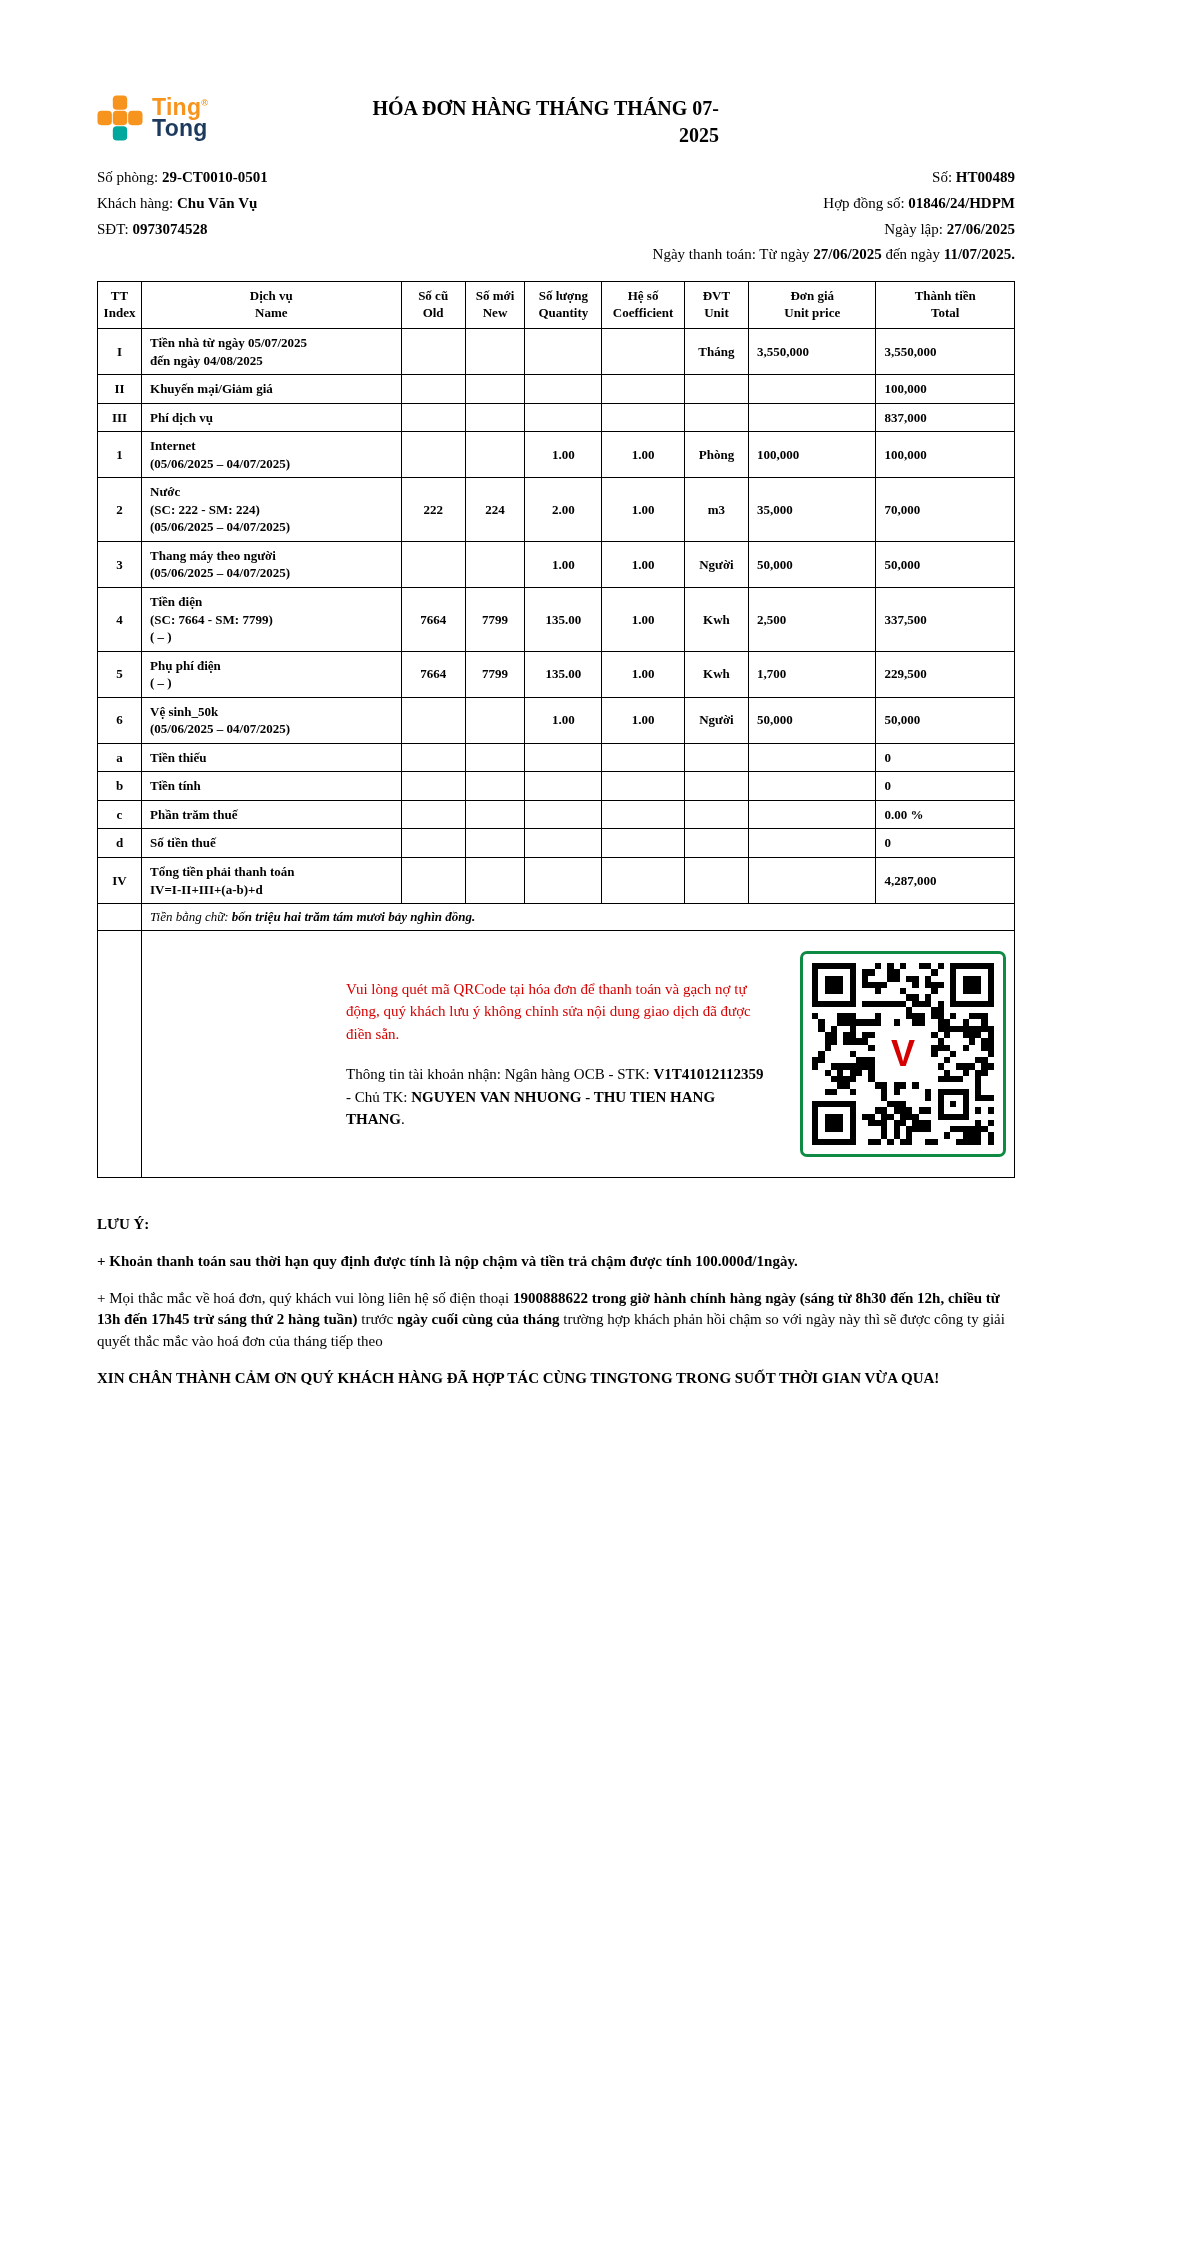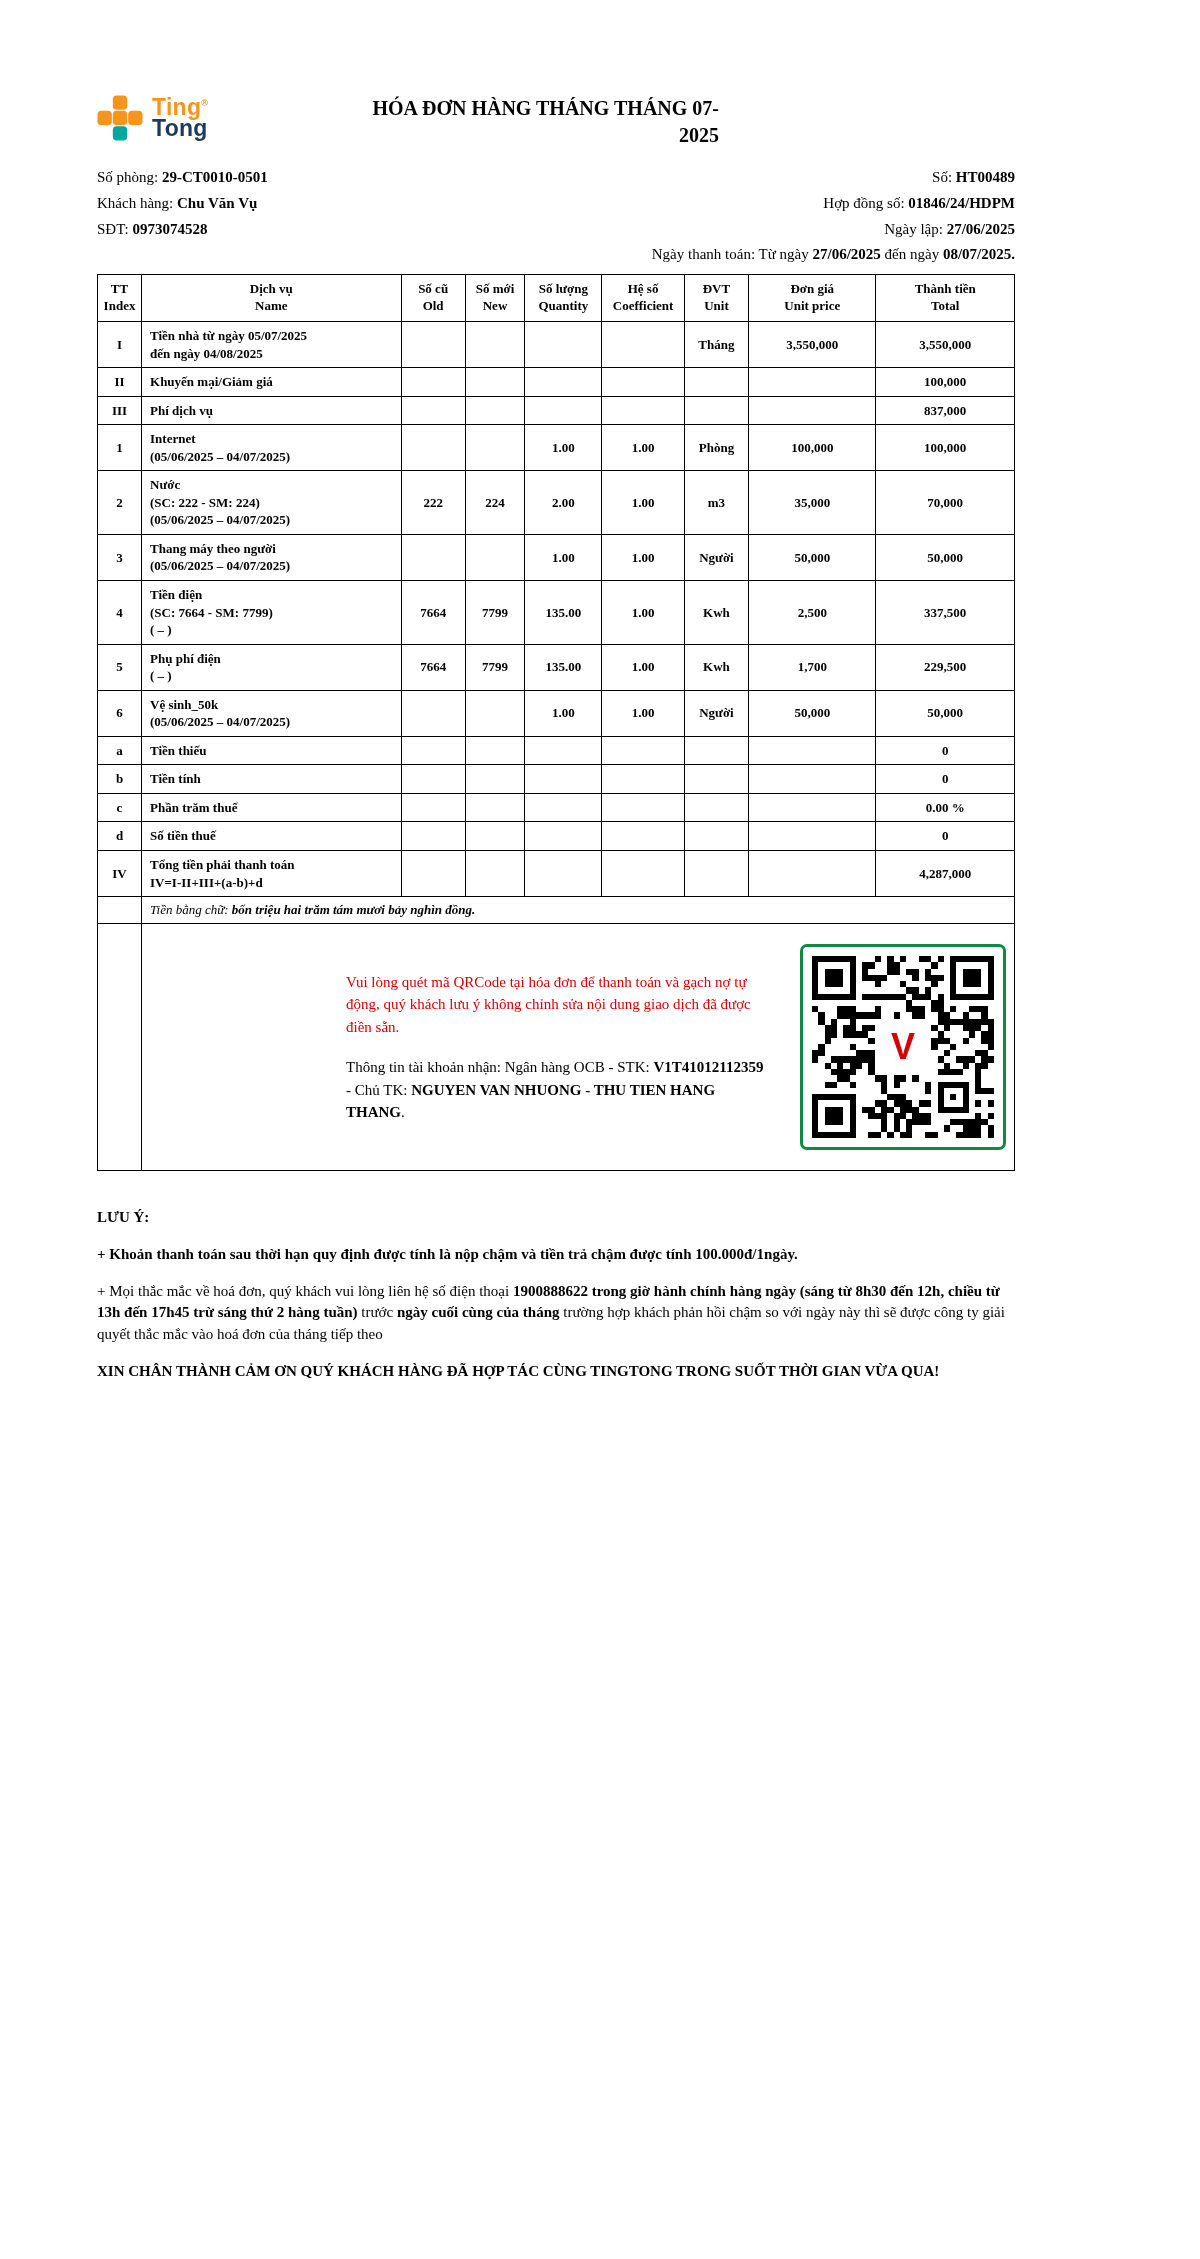--- a/index.html
+++ b/index.html
@@ -35,29 +35,29 @@
     text-align:right;font-size:20px;font-weight:bold;line-height:1.35;
   }
 
   
   .info{display:flex;margin-top:16px;font-size:15px;}
   .info-left{width:360px;}
   .info-right{flex:1;text-align:right;}
   .info-line{line-height:1.72;}
 
   
-  .invoice-table{width:100%;border-collapse:collapse;margin-top:6px;font-size:13px;}
+  .invoice-table{width:100%;border-collapse:collapse;margin-top:13px;font-size:13px;}
   .invoice-table th,.invoice-table td{border:1px solid #000;padding:5px 8px;vertical-align:middle;}
   .invoice-table thead th{font-weight:bold;text-align:center;line-height:1.3;padding:6px 4px;}
   .invoice-table tbody td{font-weight:bold;line-height:1.35;}
   .invoice-table tfoot td{font-weight:normal;}
   td.col-index{text-align:center;}
   td.col-name{text-align:left;}
   td.col-mid{text-align:center;}
-  td.col-num{text-align:center;}
+  td.col-num{text-align:left;}
   .amount-words{padding:9px 10px;font-size:13px;}
   .seg-b{font-weight:bold;}
   .seg-i{font-style:italic;}
   .seg-red{color:var(--red);}
 
   
   .qr-row td{height:247px;}
   .pay-flex{display:flex;align-items:center;justify-content:flex-end;}
   .pay-text{width:422px;margin-left:2px;margin-right:32px;font-size:15px;line-height:1.5;}
   .pay-notice{color:var(--red);}
@@ -112,21 +112,21 @@
   <div class="info">
     <div class="info-left">
       <div class="info-line"><span>Số phòng: </span><span class="seg-b">29-CT0010-0501</span></div>
       <div class="info-line"><span>Khách hàng: </span><span class="seg-b">Chu Văn Vụ</span></div>
       <div class="info-line"><span>SĐT: </span><span class="seg-b">0973074528</span></div>
     </div>
     <div class="info-right">
       <div class="info-line"><span>Số: </span><span class="seg-b">HT00489</span></div>
       <div class="info-line"><span>Hợp đồng số: </span><span class="seg-b">01846/24/HDPM</span></div>
       <div class="info-line"><span>Ngày lập: </span><span class="seg-b">27/06/2025</span></div>
-      <div class="info-line"><span>Ngày thanh toán: Từ ngày </span><span class="seg-b">27/06/2025</span><span> đến ngày </span><span class="seg-b">08/07/2025.</span></div>
+      <div class="info-line"><span>Ngày thanh toán: Từ ngày </span><span class="seg-b">27/06/2025</span><span> đến ngày </span><span class="seg-b">11/07/2025.</span></div>
     </div>
   </div>
 
   <table class="invoice-table">
     <colgroup>
       <col style="width:4.8%">
         <col style="width:28.3%">
         <col style="width:7%">
         <col style="width:6.5%">
         <col style="width:8.4%">

